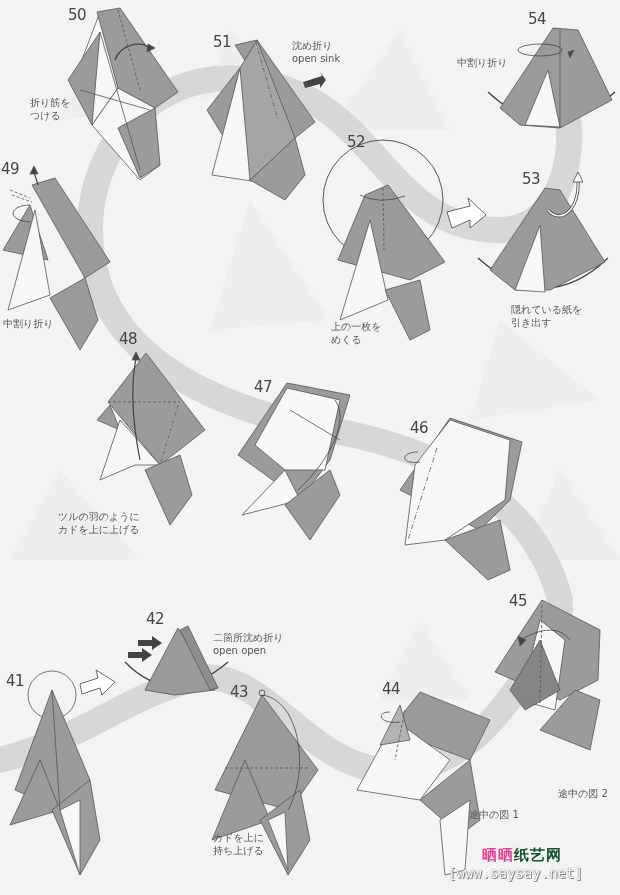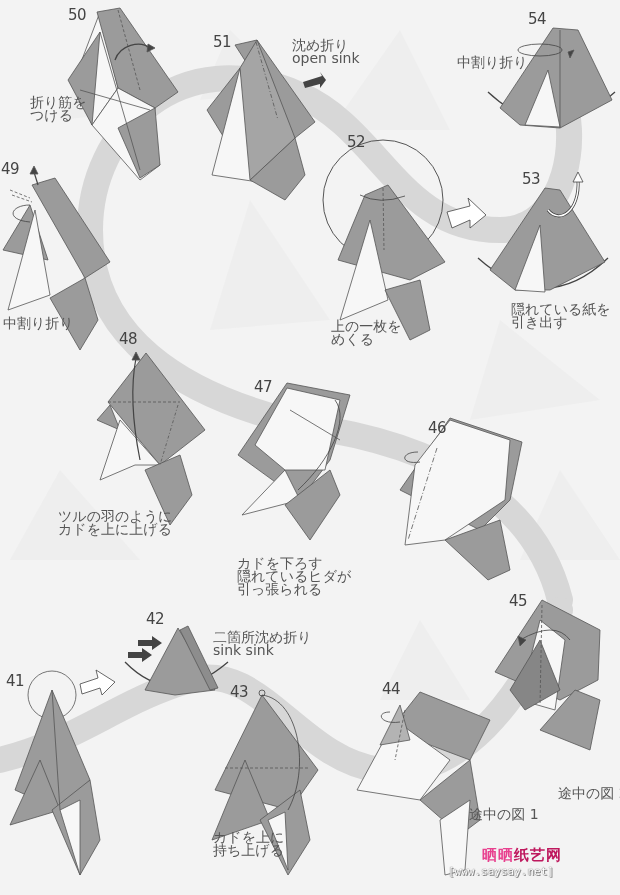--- a/index.html
+++ b/index.html
@@ -9,32 +9,32 @@
     font-family: "DejaVu Sans", sans-serif;
     position: relative;
   }
   #stage { position: absolute; left: 0; top: 0; width: 620px; height: 776px; }
   .num {
     position: absolute; font-family: "DejaVu Sans", sans-serif;
     font-size: 15px; color: #444; letter-spacing: -0.5px;
   }
   .lbl {
     position: absolute; font-family: "DejaVu Sans", sans-serif;
-    font-size: 14px; line-height: 13px; color: #555; white-space: pre;
+    font-size: 10px; line-height: 13px; color: #555; white-space: pre;
   }
   .wm-cn {
     position: absolute; left: 450px; top: 846px;
     font-family: "DejaVu Serif", serif; font-size: 15px; font-weight: bold;
     letter-spacing: 1px;
   }
   .wm-cn .pink { color: #e8418f; padding-left: 32px; }
-  .wm-cn .blue { color: #be185d; }
+  .wm-cn .blue { color: #14532d; }
   .wm-url {
     position: absolute; left: 448px; top: 865px;
-    font-family: "DejaVu Sans Mono", monospace; font-size: 11px; color: #fff;
+    font-family: "DejaVu Sans Mono", monospace; font-size: 14px; color: #fff;
     text-shadow: 0 0 1px #777, 0 0 1px #777, 1px 1px 0 #888;
   }
 </style>
 </head>
 <body>
 
 <div id="stage">
 
   <svg width="620" height="895" viewBox="0 0 620 895" style="position:absolute;left:0;top:0">
     <defs>
@@ -202,44 +202,41 @@
   </svg>
 
   <div class="num" style="left:68px;top:6px">50</div>
   <div class="num" style="left:213px;top:33px">51</div>
   <div class="num" style="left:528px;top:10px">54</div>
   <div class="num" style="left:1px;top:160px">49</div>
   <div class="num" style="left:347px;top:133px">52</div>
   <div class="num" style="left:522px;top:170px">53</div>
   <div class="num" style="left:119px;top:330px">48</div>
   <div class="num" style="left:254px;top:378px">47</div>
-  <div class="num" style="left:428px;top:419px">46</div>
+  <div class="num" style="left:410px;top:419px">46</div>
   <div class="num" style="left:146px;top:610px">42</div>
   <div class="num" style="left:509px;top:592px">45</div>
   <div class="num" style="left:6px;top:672px">41</div>
   <div class="num" style="left:230px;top:683px">43</div>
   <div class="num" style="left:382px;top:680px">44</div>
 
   <div class="lbl" style="left:30px;top:96px">折り筋を
 つける</div>
   <div class="lbl" style="left:292px;top:39px">沈め折り
 open sink</div>
   <div class="lbl" style="left:457px;top:56px">中割り折り</div>
   <div class="lbl" style="left:3px;top:317px">中割り折り</div>
   <div class="lbl" style="left:331px;top:320px">上の一枚を
 めくる</div>
   <div class="lbl" style="left:511px;top:303px">隠れている紙を
 引き出す</div>
   <div class="lbl" style="left:58px;top:510px">ツルの羽のように
 カドを上に上げる</div>
-  <div class="lbl" style="left:237px;top:557px">カドを下ろす
-隠れているヒダが
-引っ張られる</div>
   <div class="lbl" style="left:213px;top:631px">二箇所沈め折り
-sink sink</div>
+open open</div>
   <div class="lbl" style="left:558px;top:787px">途中の図 2</div>
   <div class="lbl" style="left:213px;top:831px">カドを上に
 持ち上げる</div>
   <div class="lbl" style="left:469px;top:808px">途中の図 1</div>
 
   <div class="wm-cn">
     <span class="pink">晒晒</span><span class="blue">纸艺网</span>
   </div>
   <div class="wm-url">[www.saysay.net]</div>
 </div>

